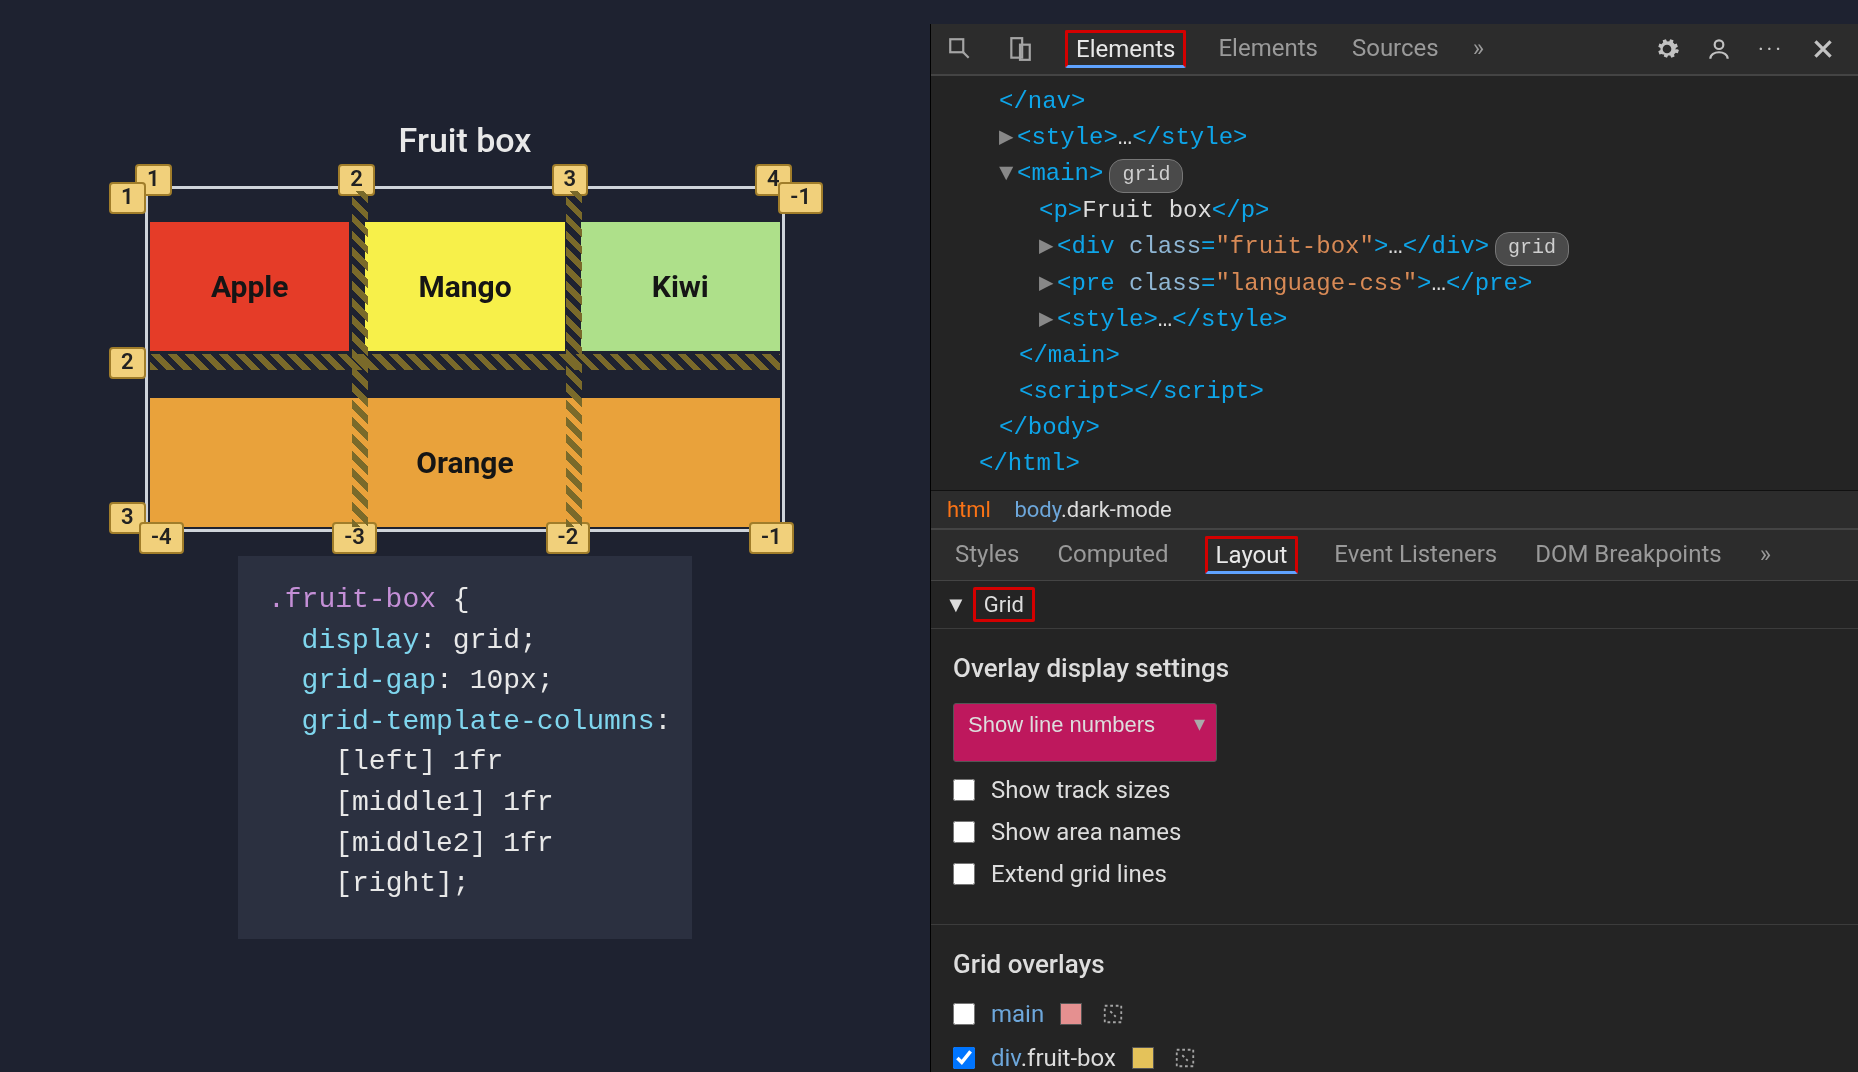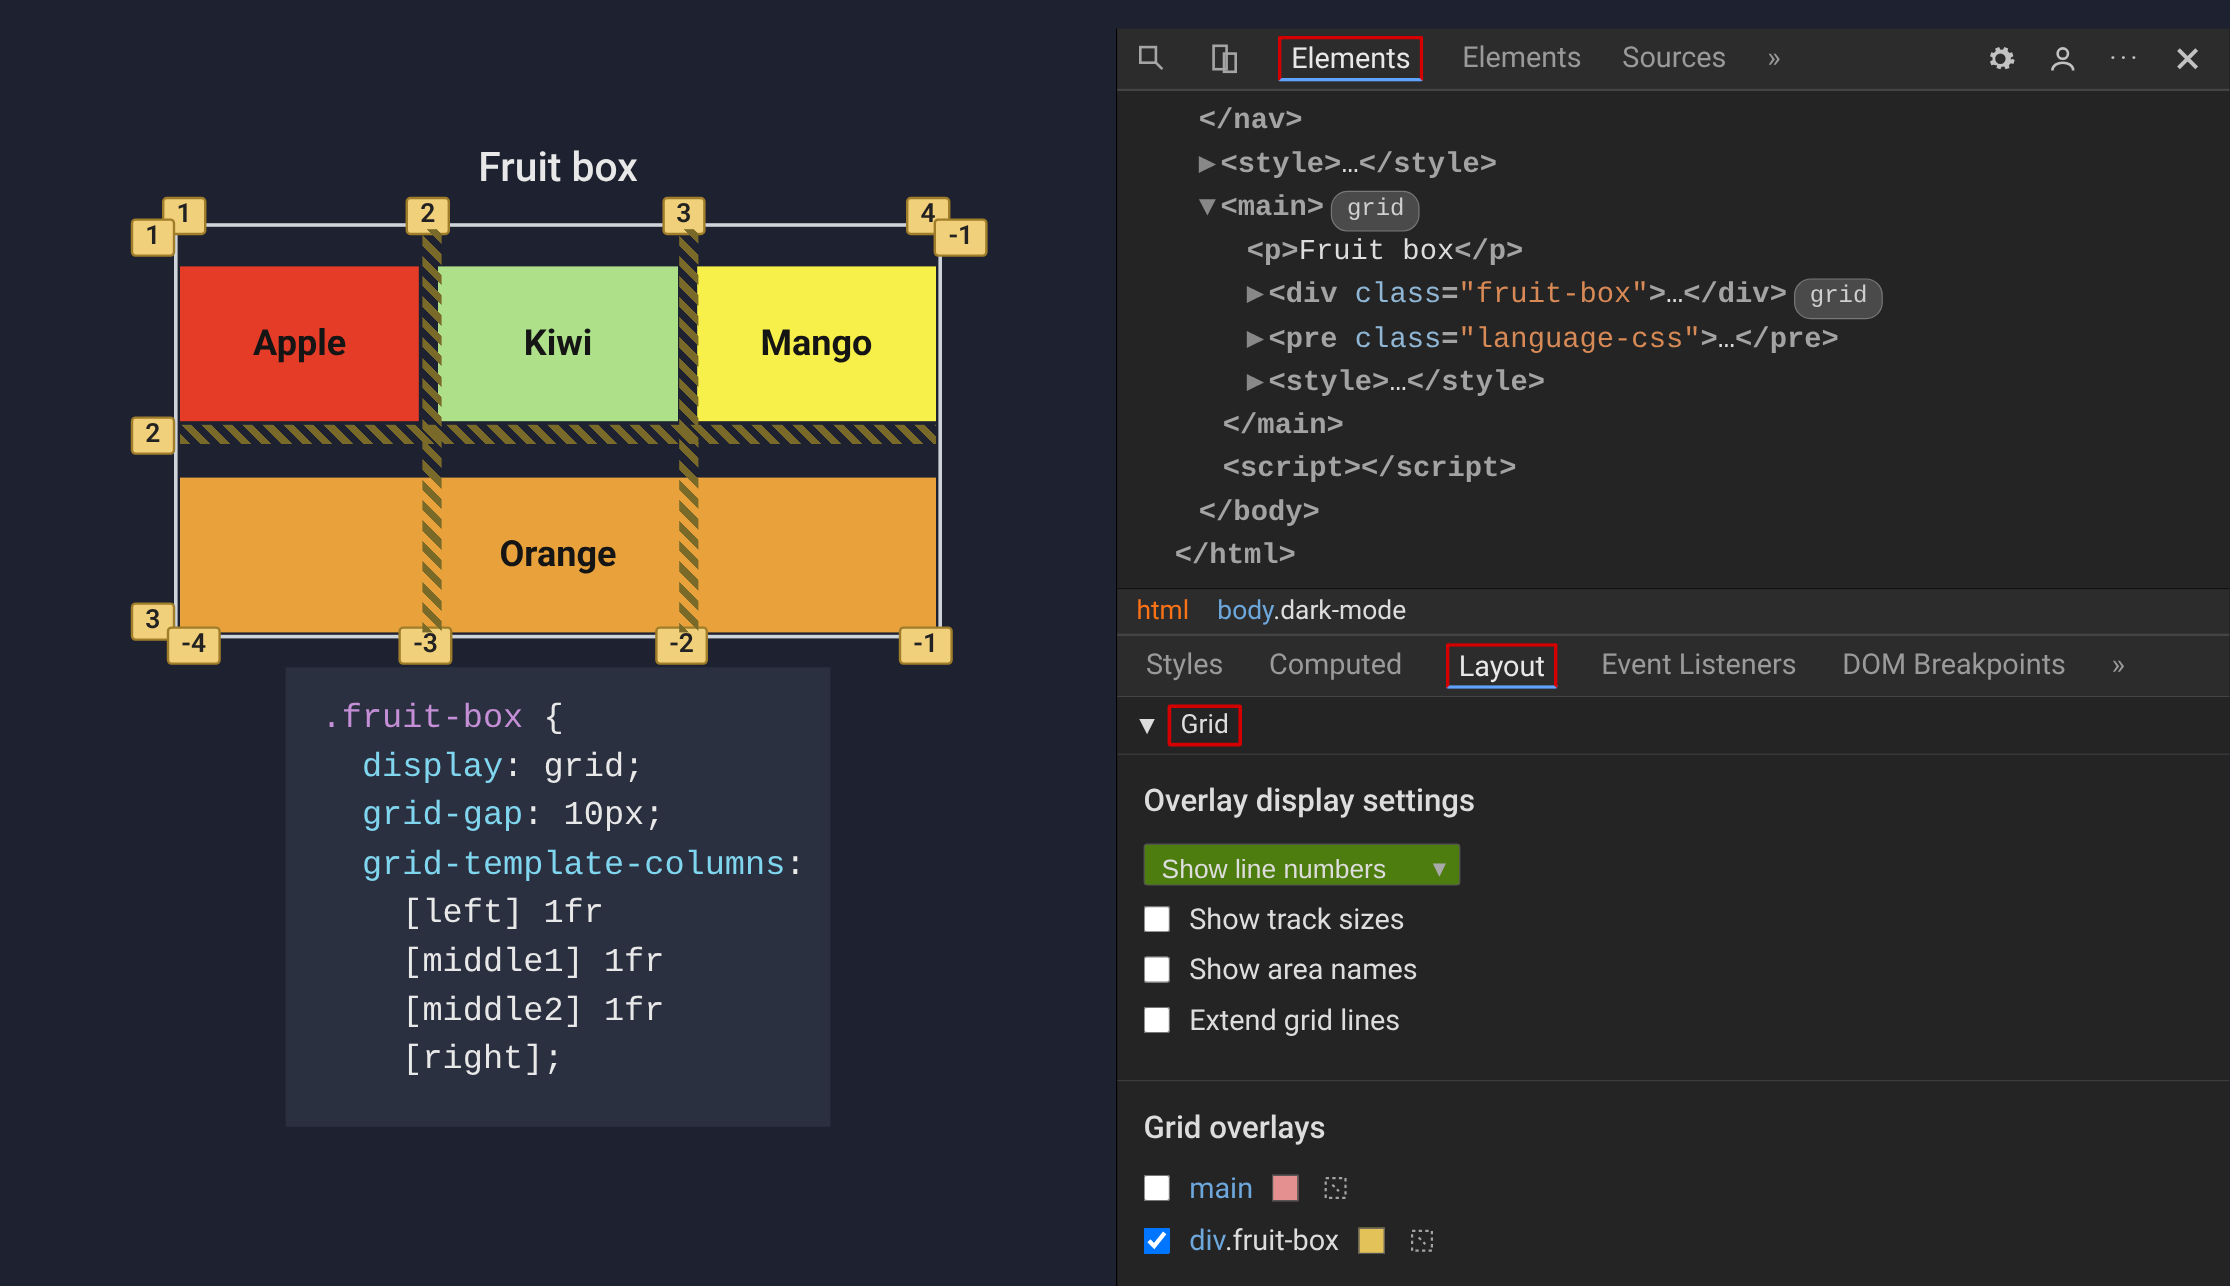--- a/index.html
+++ b/index.html
@@ -141,21 +141,21 @@
 
   .dom-tree {
     background:#242424;
     padding: 8px 0 8px 28px;
     line-height: 1.5;
     font-size: 24px;
     border-bottom: 1px solid #111;
   }
   .dom-tree .row { white-space: nowrap; }
   .dom-tree .tri { color:#888; display:inline-block; width:18px;}
-  .tag  { color:#a3a3a3;font-weight:bold; }
+  .tag  { color:#0ea5e9; }
   .attr { color:#8fb6d4; }
   .val  { color:#d88a56; }
   .txt  { color:#ddd; }
   .badge {
     display:inline-block;
     background:#4a4a4a;
     border:1px solid #777;
     border-radius:14px;
     padding:0 12px 2px 12px;
     font-size:20px;
@@ -192,22 +192,22 @@
   }
   .panel-body {
     padding: 14px 22px 22px 22px;
   }
   .panel-title {
     font-size:26px;
     font-weight:500;
     margin: 10px 0 20px 0;
   }
   select.dt-select {
-    background:#4d7c0f; color:#ddd; border:1px solid #555;
-    font-size:22px; padding:8px 60px 0 14px; border-radius:3px;
+    background:#be185d; color:#ddd; border:1px solid #555;
+    font-size:22px; padding:8px 60px 24px 14px; border-radius:3px;
     appearance:none;
   }
   .dt-select-wrap { position:relative; display:inline-block; }
   .dt-select-wrap::after {
     content:"▾"; position:absolute; right:12px; top:8px; color:#aaa; pointer-events:none;
   }
   .chk-row {
     display:flex; align-items:center; gap:16px;
     font-size:24px; margin:14px 0;
   }
@@ -241,22 +241,22 @@
 
     <span class="pill right-col" style="top:-4px">-1</span>
 
     <span class="pill bot-row" style="left:-6px">-4</span>
     <span class="pill bot-row" style="left:calc(33.33% - 26px)">-3</span>
     <span class="pill bot-row" style="left:calc(66.66% - 26px)">-2</span>
     <span class="pill bot-row" style="left:calc(100% - 36px)">-1</span>
 
     <div class="fruit-box">
       <div class="cell apple">Apple</div>
+      <div class="cell mango">Mango</div>
       <div class="cell kiwi">Kiwi</div>
-      <div class="cell mango">Mango</div>
       <div class="cell orange">Orange</div>
     </div>
 
     <div class="hatch hatch-v1"></div>
     <div class="hatch hatch-v2"></div>
     <div class="hatch hatch-h"></div>
   </div>
 
   <pre class="code-block mono"><span class="tok-sel">.fruit-box</span> <span class="tok-punc">{</span>
   <span class="tok-prop">display</span><span class="tok-punc">:</span> <span class="tok-str">grid</span><span class="tok-punc">;</span>

